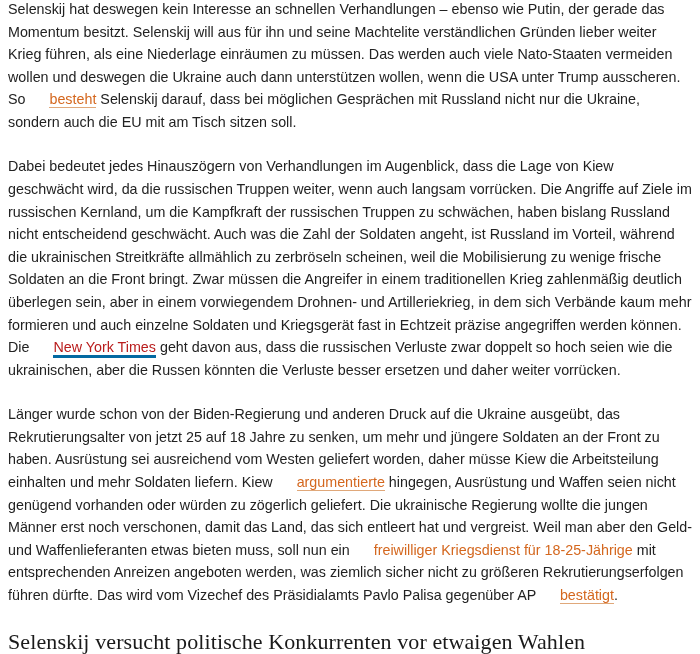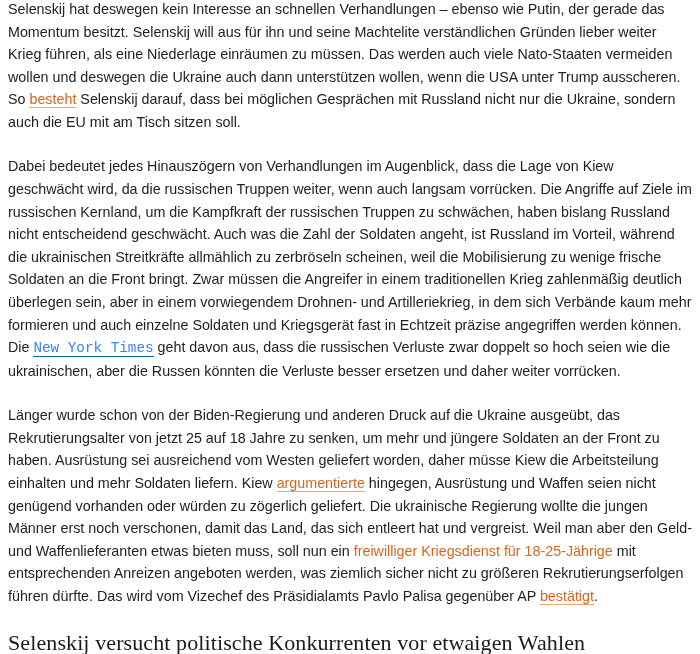--- a/index.html
+++ b/index.html
@@ -26,30 +26,30 @@
     color: #222222;
     text-align: left;
   }
   p.para.first {
     margin-top: -2px;
   }
   a.link {
     color: #d4671e;
     text-decoration: none;
     border-bottom: 1px solid #e0a87a;
+    margin-left: 20px;
   }
   a.link.underlined {
     text-decoration-color: #d4671e;
     border-bottom: none;
   }
   a.link.blue {
-    color: #3b82f6;
+    color: #b91c1c;
     text-decoration: none;
-    border-bottom: 1px solid #0369a1;
-    font-family: Liberation Mono, monospace;
+    border-bottom: 3px solid #0369a1;
   }
   h2.section-heading {
     font-family: "Liberation Serif", serif;
     font-size: 22px;
     font-weight: 400;
     color: #1a1a1a;
     margin: 4px 0 20px 0;
     line-height: 1.3;
     letter-spacing: 0.1px;
   }

